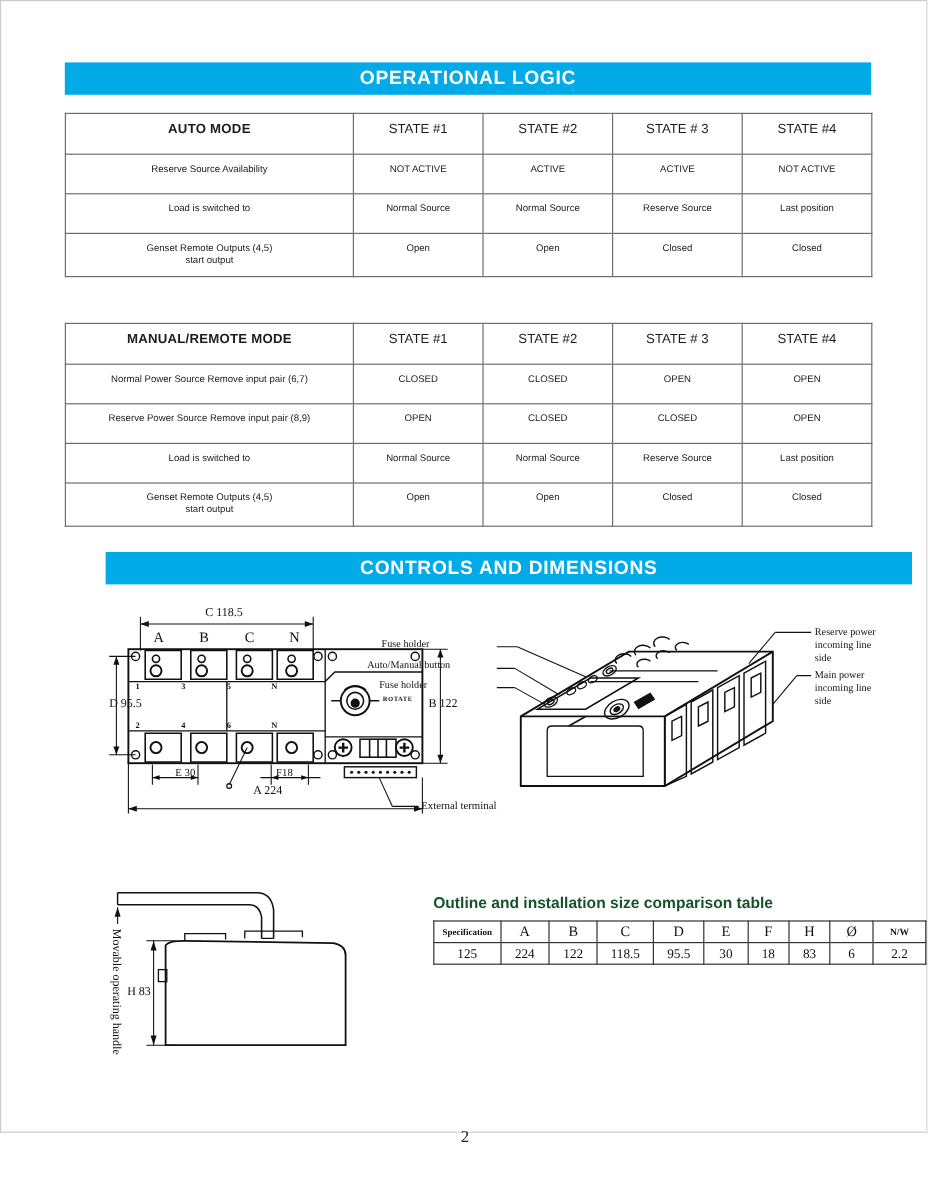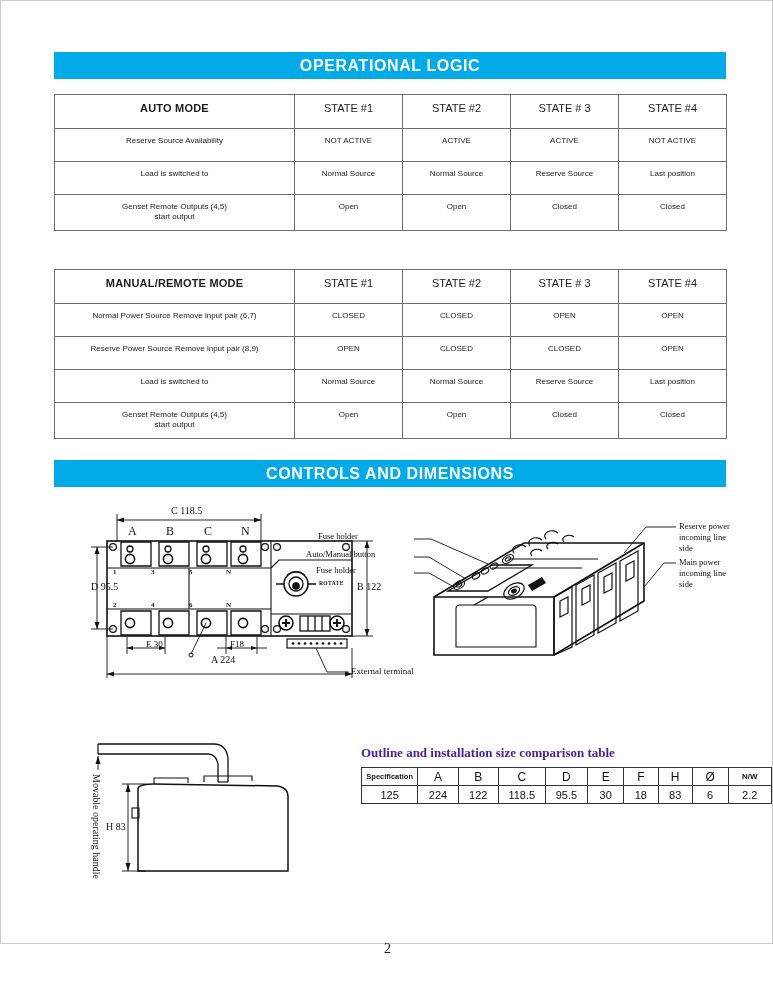--- a/index.html
+++ b/index.html
@@ -35,21 +35,21 @@
     color: #ffffff;
     font-size: 16px;
     font-weight: bold;
     letter-spacing: 0.6px;
     display: flex;
     align-items: center;
     justify-content: center;
     box-sizing: border-box;
   }
   #banner-operational { top: 51px; }
-  #banner-controls    { top: 459px; }
+  #banner-controls    { top: 459px; margin-left: 34px; }
 
   
   .logic-table {
     position: absolute;
     border-collapse: collapse;
     table-layout: fixed;
     background: #ffffff;
   }
   .logic-table td {
     border: 1px solid #6e6e6e;
@@ -107,32 +107,32 @@
     white-space: nowrap;
     transform-origin: 0 0;
     transform: rotate(90deg);
   }
 
   
   #comparison-title {
     position: absolute;
     left: 360px;
     top: 744px;
-    font-family: Liberation Serif, serif;
+    font-family: Liberation Sans, sans-serif;
     font-size: 13px;
     font-weight: bold;
-    color: #4c1d95;
+    color: #14532d;
   }
   #comparison-table {
     position: absolute;
     left: 360px;
     top: 766px;
     border-collapse: collapse;
     table-layout: fixed;
-    font-family: Liberation Sans, sans-serif;
+    font-family: Liberation Serif, serif;
     padding-left: 19px;
   }
   #comparison-table td {
     border: 1px solid #333333;
     text-align: center;
     font-size: 11px;
     color: #111111;
     height: 17px;
     padding: 0 2px;
   }

